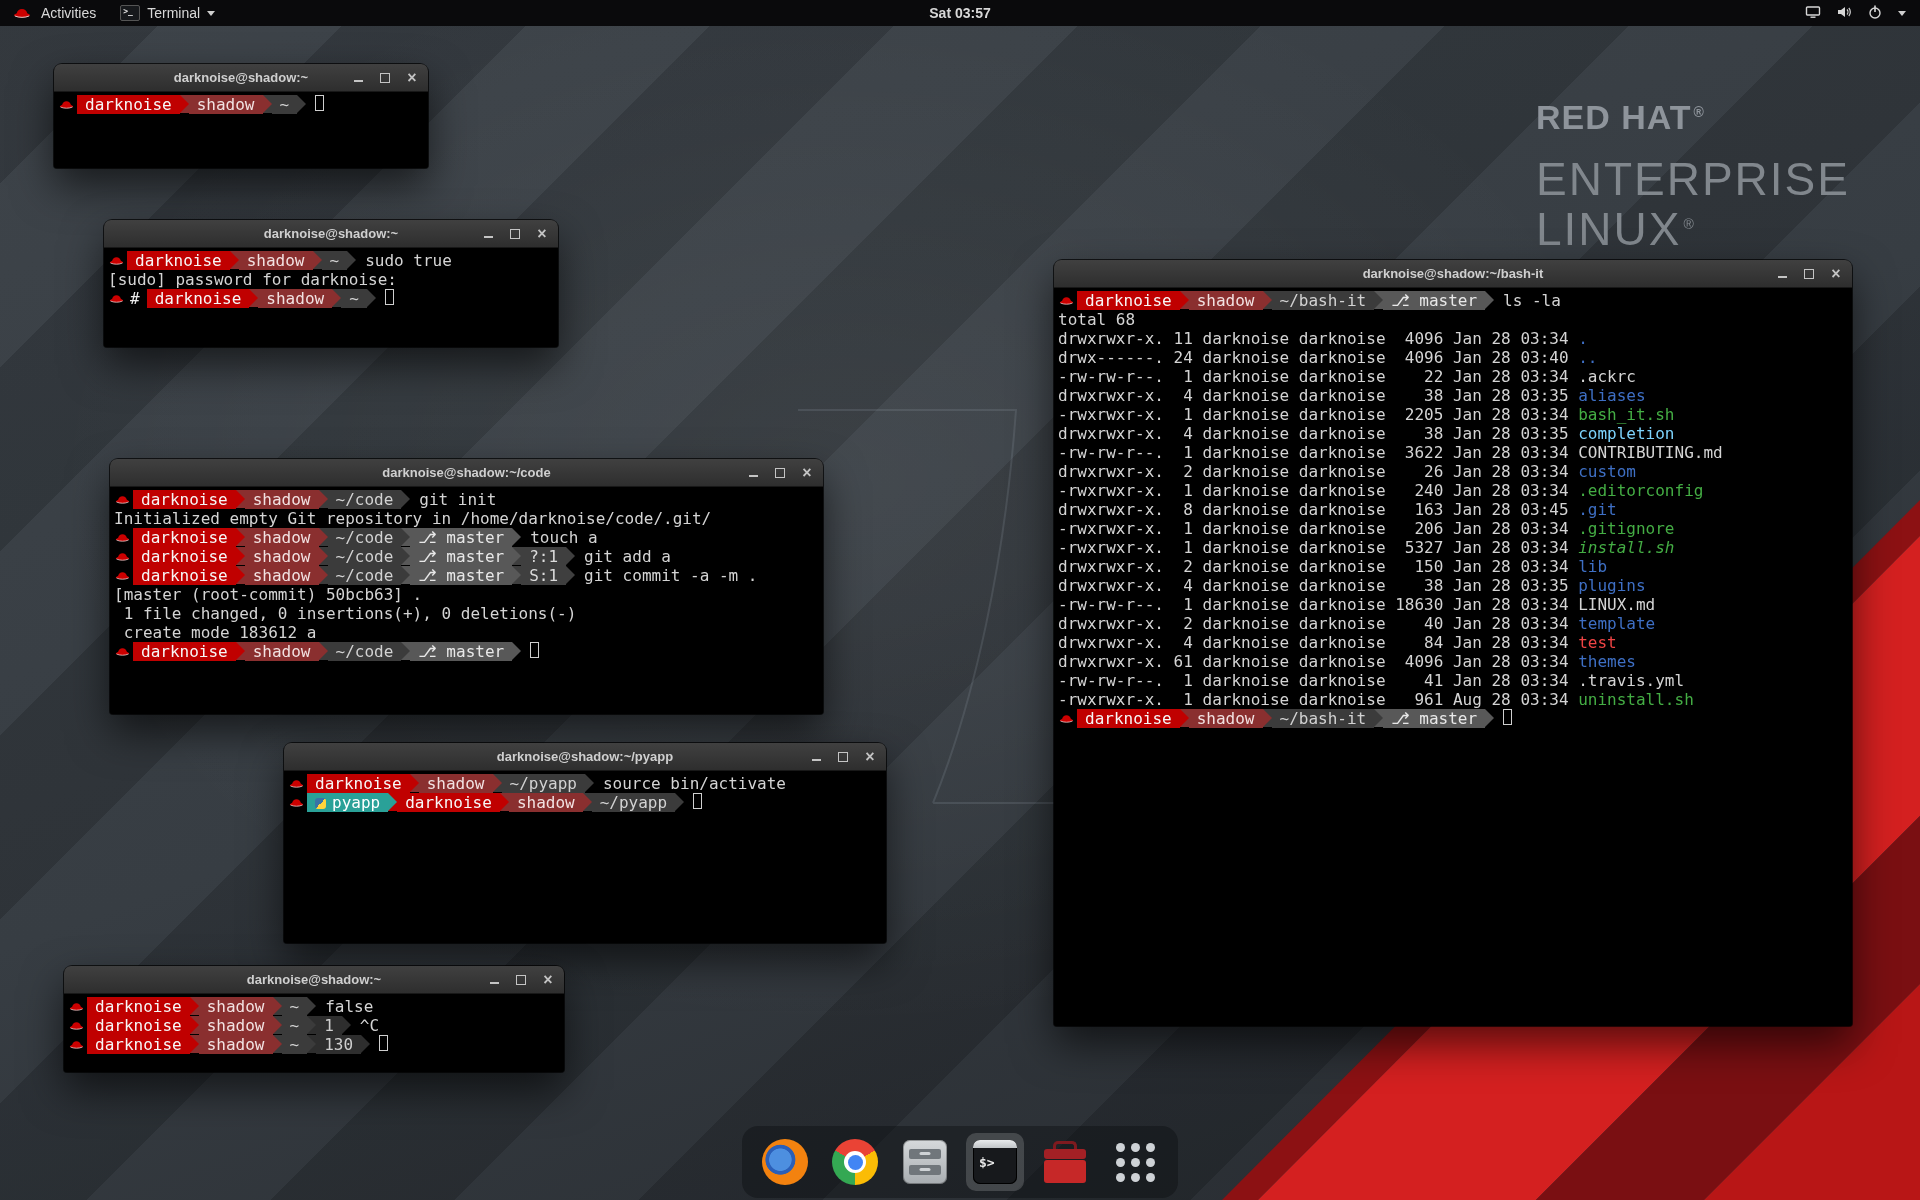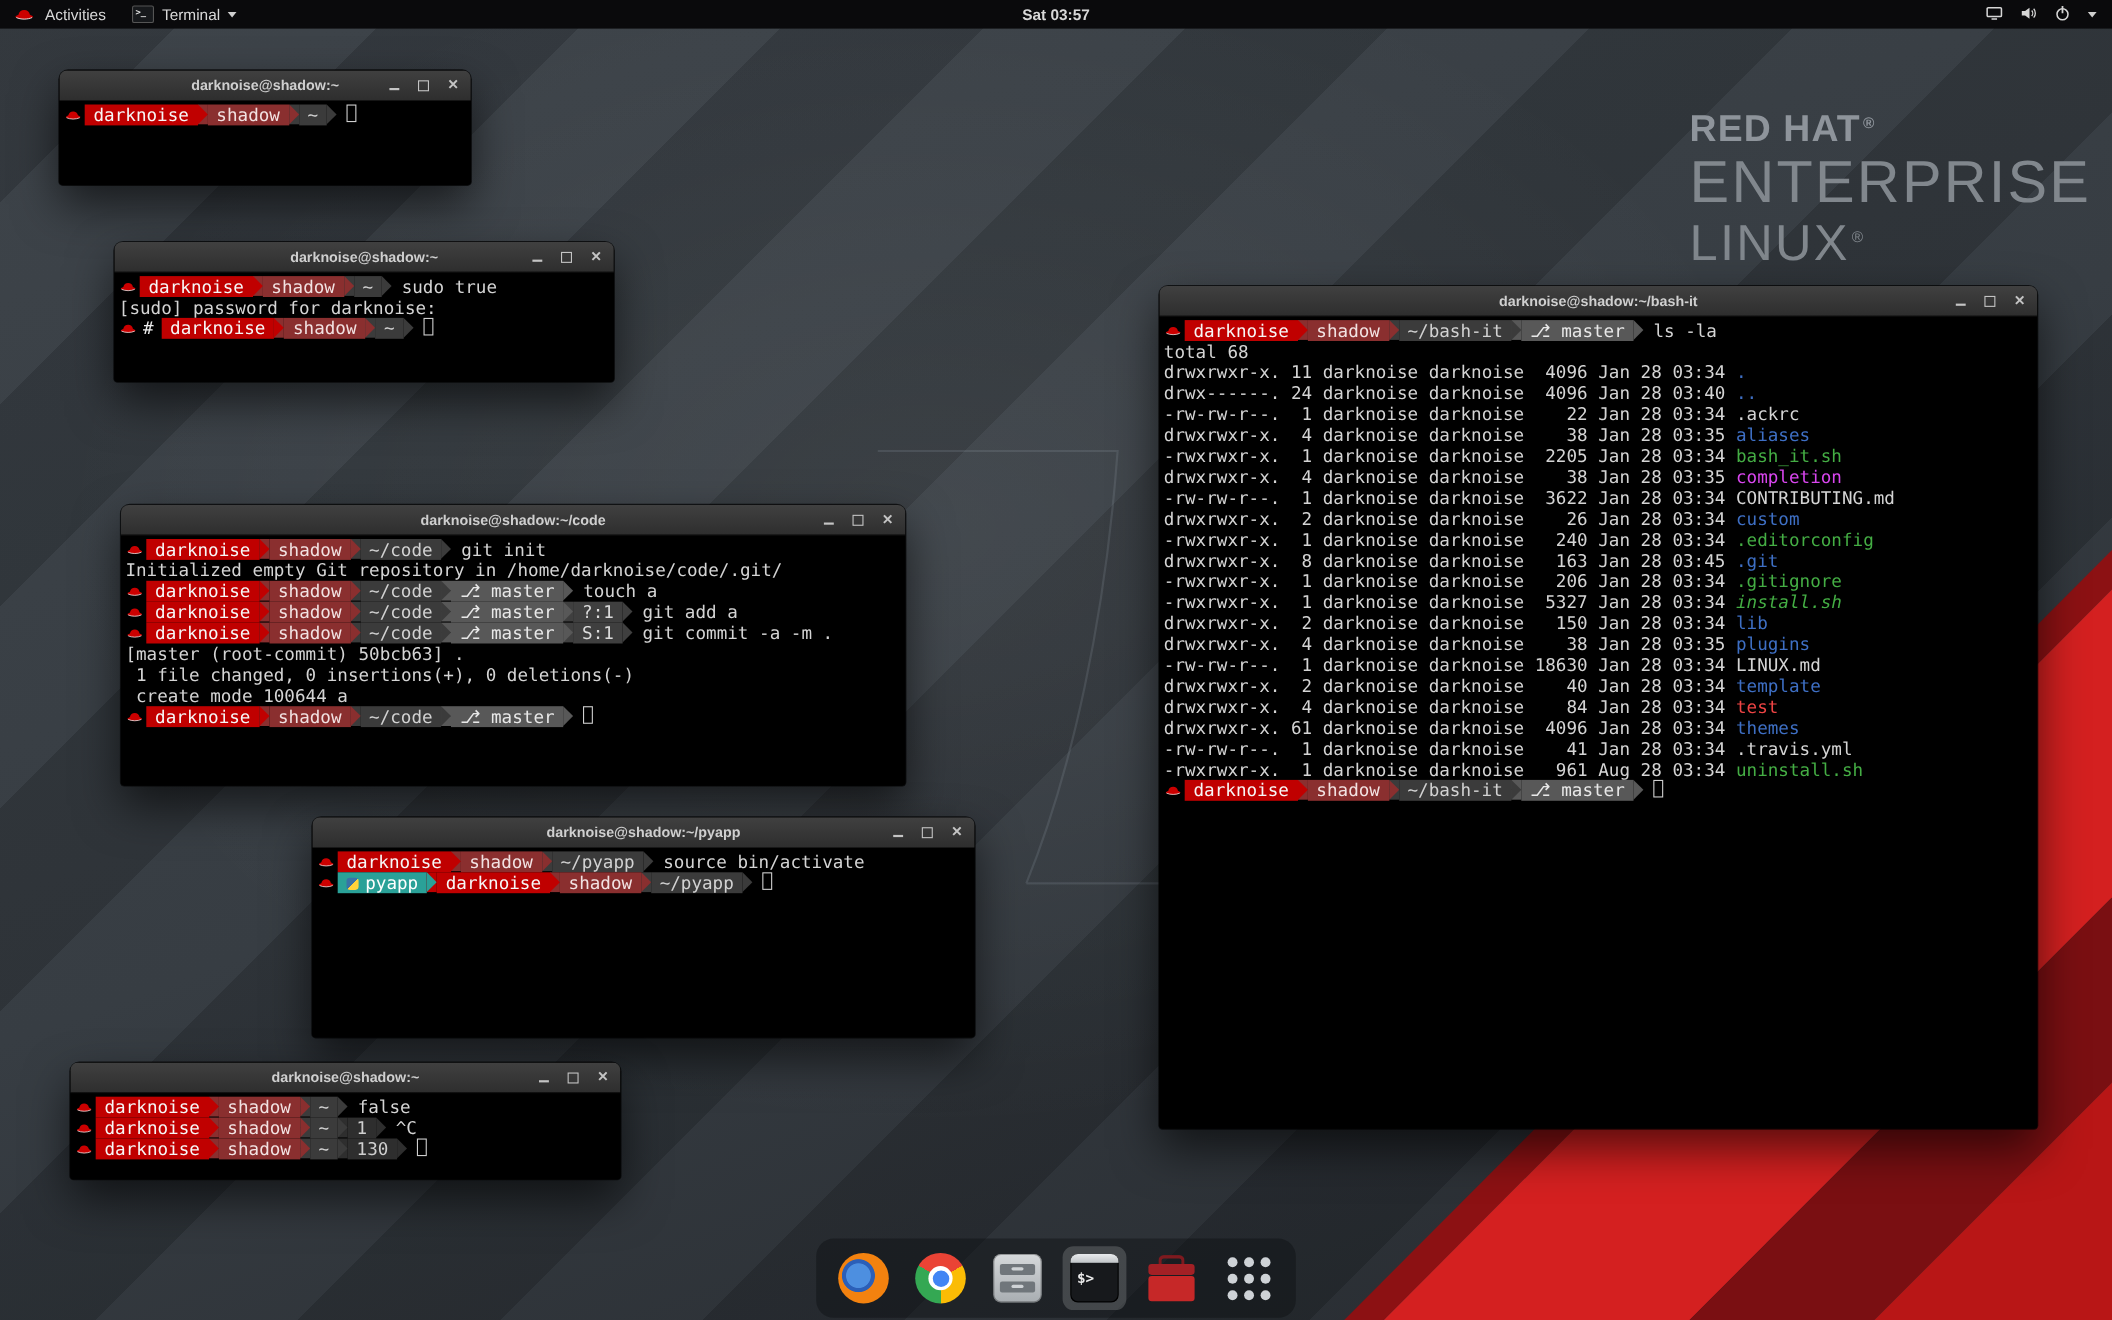--- a/index.html
+++ b/index.html
@@ -12,21 +12,21 @@
   #desktop{position:absolute;inset:0;
     background:
       radial-gradient(1300px 900px at 44% 40%, rgba(255,255,255,0.06), rgba(0,0,0,0) 62%),
       repeating-linear-gradient(135deg, rgba(0,0,0,0.12) 0 130px, rgba(255,255,255,0.015) 130px 260px),
       linear-gradient(160deg,#3b4147 0%,#343a40 50%,#23272c 100%);
   }
   #stripes,#circuit{position:absolute;inset:0;pointer-events:none;}
   
   .branding{position:absolute;left:1536px;top:100px;z-index:2;line-height:1.05;}
   .brand-l1{font-size:34px;font-weight:bold;letter-spacing:1px;color:#8e949b;}
-  .brand-l2{font-size:54px;font-weight:300;letter-spacing:2px;color:#81878d;margin-top:2px;}
+  .brand-l2{font-size:46px;font-weight:300;letter-spacing:2px;color:#81878d;margin-top:19px;}
   .brand-l3{font-size:46px;font-weight:300;letter-spacing:2px;color:#81878d;margin-top:2px;}
   .reg{font-size:14px;vertical-align:super;margin-left:2px;}
   
   .topbar{position:absolute;top:0;left:0;right:0;height:26px;background:#0a0a0c;
     color:#d8d8d8;display:flex;align-items:center;font-size:14px;z-index:60;}
   .tb-btn{display:flex;align-items:center;gap:7px;height:100%;padding:0 12px;cursor:default;}
   .tb-center{position:absolute;left:50%;transform:translateX(-50%);font-weight:bold;}
   .tb-right{margin-left:auto;display:flex;align-items:center;gap:15px;padding-right:14px;height:100%;}
   .caret-down{width:0;height:0;border-left:4px solid transparent;border-right:4px solid transparent;border-top:5px solid #cfcfcf;display:inline-block;}
   .appmenu-icon{width:16px;height:13px;background:#17191c;border:1px solid #555;border-radius:2px;
@@ -215,21 +215,21 @@
           <div class="tline prompt"><span class="hat"><svg viewBox="0 0 20 12" width="15" height="10">
                 <path d="M10 1C7 1 4.7 3 4.2 5.8L1.6 7.2c-.6.3-.5 1.2.2 1.5C4.1 9.8 7 10.4 10 10.4s5.9-.6 8.2-1.7c.7-.3.8-1.2.2-1.5l-2.6-1.4C15.3 3 13 1 10 1z" fill="#cc0000"></path>
                 <path d="M2 8.7c2.2 1 5 1.6 8 1.6s5.8-.6 8-1.6" stroke="#f5f5f5" stroke-width=".9" fill="none"></path>
               </svg></span><span class="seg" style="background: rgb(192, 0, 0); color: rgb(247, 247, 247);">darknoise</span><span class="sep" style="border-top: 9.5px solid rgb(138, 47, 47); border-bottom: 9.5px solid rgb(138, 47, 47); border-left: 9px solid rgb(192, 0, 0);"></span><span class="seg" style="background: rgb(138, 47, 47); color: rgb(242, 226, 226);">shadow</span><span class="sep" style="border-top: 9.5px solid rgb(59, 59, 59); border-bottom: 9.5px solid rgb(59, 59, 59); border-left: 9px solid rgb(138, 47, 47);"></span><span class="seg" style="background: rgb(59, 59, 59); color: rgb(210, 210, 210);">~/code</span><span class="sep" style="border-top: 9.5px solid rgb(88, 88, 88); border-bottom: 9.5px solid rgb(88, 88, 88); border-left: 9px solid rgb(59, 59, 59);"></span><span class="seg" style="background: rgb(88, 88, 88); color: rgb(232, 232, 232);">⎇ master</span><span class="sep" style="border-top: 9.5px solid rgb(63, 63, 63); border-bottom: 9.5px solid rgb(63, 63, 63); border-left: 9px solid rgb(88, 88, 88);"></span><span class="seg" style="background: rgb(63, 63, 63); color: rgb(220, 220, 220);">?:1</span><span class="sep" style="border-top: 9.5px solid transparent; border-bottom: 9.5px solid transparent; border-left: 9px solid rgb(63, 63, 63);"></span><span class="cmd">git add a</span></div>
           <div class="tline prompt"><span class="hat"><svg viewBox="0 0 20 12" width="15" height="10">
                 <path d="M10 1C7 1 4.7 3 4.2 5.8L1.6 7.2c-.6.3-.5 1.2.2 1.5C4.1 9.8 7 10.4 10 10.4s5.9-.6 8.2-1.7c.7-.3.8-1.2.2-1.5l-2.6-1.4C15.3 3 13 1 10 1z" fill="#cc0000"></path>
                 <path d="M2 8.7c2.2 1 5 1.6 8 1.6s5.8-.6 8-1.6" stroke="#f5f5f5" stroke-width=".9" fill="none"></path>
               </svg></span><span class="seg" style="background: rgb(192, 0, 0); color: rgb(247, 247, 247);">darknoise</span><span class="sep" style="border-top: 9.5px solid rgb(138, 47, 47); border-bottom: 9.5px solid rgb(138, 47, 47); border-left: 9px solid rgb(192, 0, 0);"></span><span class="seg" style="background: rgb(138, 47, 47); color: rgb(242, 226, 226);">shadow</span><span class="sep" style="border-top: 9.5px solid rgb(59, 59, 59); border-bottom: 9.5px solid rgb(59, 59, 59); border-left: 9px solid rgb(138, 47, 47);"></span><span class="seg" style="background: rgb(59, 59, 59); color: rgb(210, 210, 210);">~/code</span><span class="sep" style="border-top: 9.5px solid rgb(88, 88, 88); border-bottom: 9.5px solid rgb(88, 88, 88); border-left: 9px solid rgb(59, 59, 59);"></span><span class="seg" style="background: rgb(88, 88, 88); color: rgb(232, 232, 232);">⎇ master</span><span class="sep" style="border-top: 9.5px solid rgb(63, 63, 63); border-bottom: 9.5px solid rgb(63, 63, 63); border-left: 9px solid rgb(88, 88, 88);"></span><span class="seg" style="background: rgb(63, 63, 63); color: rgb(220, 220, 220);">S:1</span><span class="sep" style="border-top: 9.5px solid transparent; border-bottom: 9.5px solid transparent; border-left: 9px solid rgb(63, 63, 63);"></span><span class="cmd">git commit -a -m .</span></div>
           <div class="tline">[master (root-commit) 50bcb63] .</div>
           <div class="tline"> 1 file changed, 0 insertions(+), 0 deletions(-)</div>
-          <div class="tline"> create mode 100644 a</div>
+          <div class="tline"> create mode 183612 a</div>
           <div class="tline prompt"><span class="hat"><svg viewBox="0 0 20 12" width="15" height="10">
                 <path d="M10 1C7 1 4.7 3 4.2 5.8L1.6 7.2c-.6.3-.5 1.2.2 1.5C4.1 9.8 7 10.4 10 10.4s5.9-.6 8.2-1.7c.7-.3.8-1.2.2-1.5l-2.6-1.4C15.3 3 13 1 10 1z" fill="#cc0000"></path>
                 <path d="M2 8.7c2.2 1 5 1.6 8 1.6s5.8-.6 8-1.6" stroke="#f5f5f5" stroke-width=".9" fill="none"></path>
               </svg></span><span class="seg" style="background: rgb(192, 0, 0); color: rgb(247, 247, 247);">darknoise</span><span class="sep" style="border-top: 9.5px solid rgb(138, 47, 47); border-bottom: 9.5px solid rgb(138, 47, 47); border-left: 9px solid rgb(192, 0, 0);"></span><span class="seg" style="background: rgb(138, 47, 47); color: rgb(242, 226, 226);">shadow</span><span class="sep" style="border-top: 9.5px solid rgb(59, 59, 59); border-bottom: 9.5px solid rgb(59, 59, 59); border-left: 9px solid rgb(138, 47, 47);"></span><span class="seg" style="background: rgb(59, 59, 59); color: rgb(210, 210, 210);">~/code</span><span class="sep" style="border-top: 9.5px solid rgb(88, 88, 88); border-bottom: 9.5px solid rgb(88, 88, 88); border-left: 9px solid rgb(59, 59, 59);"></span><span class="seg" style="background: rgb(88, 88, 88); color: rgb(232, 232, 232);">⎇ master</span><span class="sep" style="border-top: 9.5px solid transparent; border-bottom: 9.5px solid transparent; border-left: 9px solid rgb(88, 88, 88);"></span><span class="cursor"></span></div>
         </div>
       </div>
       <div class="term-window" style="left: 284px; top: 743px; width: 602px; height: 200px;">
         <div class="titlebar">
           <span class="win-title">darknoise@shadow:~/pyapp</span>
           <div class="win-controls">
@@ -298,21 +298,21 @@
           <div class="tline prompt"><span class="hat"><svg viewBox="0 0 20 12" width="15" height="10">
                 <path d="M10 1C7 1 4.7 3 4.2 5.8L1.6 7.2c-.6.3-.5 1.2.2 1.5C4.1 9.8 7 10.4 10 10.4s5.9-.6 8.2-1.7c.7-.3.8-1.2.2-1.5l-2.6-1.4C15.3 3 13 1 10 1z" fill="#cc0000"></path>
                 <path d="M2 8.7c2.2 1 5 1.6 8 1.6s5.8-.6 8-1.6" stroke="#f5f5f5" stroke-width=".9" fill="none"></path>
               </svg></span><span class="seg" style="background: rgb(192, 0, 0); color: rgb(247, 247, 247);">darknoise</span><span class="sep" style="border-top: 9.5px solid rgb(138, 47, 47); border-bottom: 9.5px solid rgb(138, 47, 47); border-left: 9px solid rgb(192, 0, 0);"></span><span class="seg" style="background: rgb(138, 47, 47); color: rgb(242, 226, 226);">shadow</span><span class="sep" style="border-top: 9.5px solid rgb(59, 59, 59); border-bottom: 9.5px solid rgb(59, 59, 59); border-left: 9px solid rgb(138, 47, 47);"></span><span class="seg" style="background: rgb(59, 59, 59); color: rgb(210, 210, 210);">~/bash-it</span><span class="sep" style="border-top: 9.5px solid rgb(88, 88, 88); border-bottom: 9.5px solid rgb(88, 88, 88); border-left: 9px solid rgb(59, 59, 59);"></span><span class="seg" style="background: rgb(88, 88, 88); color: rgb(232, 232, 232);">⎇ master</span><span class="sep" style="border-top: 9.5px solid transparent; border-bottom: 9.5px solid transparent; border-left: 9px solid rgb(88, 88, 88);"></span><span class="cmd">ls -la</span></div>
           <div class="tline">total 68</div>
           <div class="tline"><span>drwxrwxr-x. 11 darknoise darknoise  4096 Jan 28 03:34 </span><span style="color: rgb(62, 111, 196);">.</span></div>
           <div class="tline"><span>drwx------. 24 darknoise darknoise  4096 Jan 28 03:40 </span><span style="color: rgb(62, 111, 196);">..</span></div>
           <div class="tline"><span>-rw-rw-r--.  1 darknoise darknoise    22 Jan 28 03:34 </span><span style="color: rgb(212, 212, 212);">.ackrc</span></div>
           <div class="tline"><span>drwxrwxr-x.  4 darknoise darknoise    38 Jan 28 03:35 </span><span style="color: rgb(62, 111, 196);">aliases</span></div>
           <div class="tline"><span>-rwxrwxr-x.  1 darknoise darknoise  2205 Jan 28 03:34 </span><span style="color: rgb(68, 173, 68);">bash_it.sh</span></div>
-          <div class="tline"><span>drwxrwxr-x.  4 darknoise darknoise    38 Jan 28 03:35 </span><span style="color: #d946ef;">completion</span></div>
+          <div class="tline"><span>drwxrwxr-x.  4 darknoise darknoise    38 Jan 28 03:35 </span><span style="color: #7dd3fc;">completion</span></div>
           <div class="tline"><span>-rw-rw-r--.  1 darknoise darknoise  3622 Jan 28 03:34 </span><span style="color: rgb(212, 212, 212);">CONTRIBUTING.md</span></div>
           <div class="tline"><span>drwxrwxr-x.  2 darknoise darknoise    26 Jan 28 03:34 </span><span style="color: rgb(62, 111, 196);">custom</span></div>
           <div class="tline"><span>-rwxrwxr-x.  1 darknoise darknoise   240 Jan 28 03:34 </span><span style="color: rgb(68, 173, 68);">.editorconfig</span></div>
           <div class="tline"><span>drwxrwxr-x.  8 darknoise darknoise   163 Jan 28 03:45 </span><span style="color: rgb(62, 111, 196);">.git</span></div>
           <div class="tline"><span>-rwxrwxr-x.  1 darknoise darknoise   206 Jan 28 03:34 </span><span style="color: rgb(68, 173, 68);">.gitignore</span></div>
           <div class="tline"><span>-rwxrwxr-x.  1 darknoise darknoise  5327 Jan 28 03:34 </span><span style="color: rgb(68, 173, 68); font-style: italic;">install.sh</span></div>
           <div class="tline"><span>drwxrwxr-x.  2 darknoise darknoise   150 Jan 28 03:34 </span><span style="color: rgb(62, 111, 196);">lib</span></div>
           <div class="tline"><span>drwxrwxr-x.  4 darknoise darknoise    38 Jan 28 03:35 </span><span style="color: rgb(62, 111, 196);">plugins</span></div>
           <div class="tline"><span>-rw-rw-r--.  1 darknoise darknoise 18630 Jan 28 03:34 </span><span style="color: rgb(212, 212, 212);">LINUX.md</span></div>
           <div class="tline"><span>drwxrwxr-x.  2 darknoise darknoise    40 Jan 28 03:34 </span><span style="color: rgb(62, 111, 196);">template</span></div>

